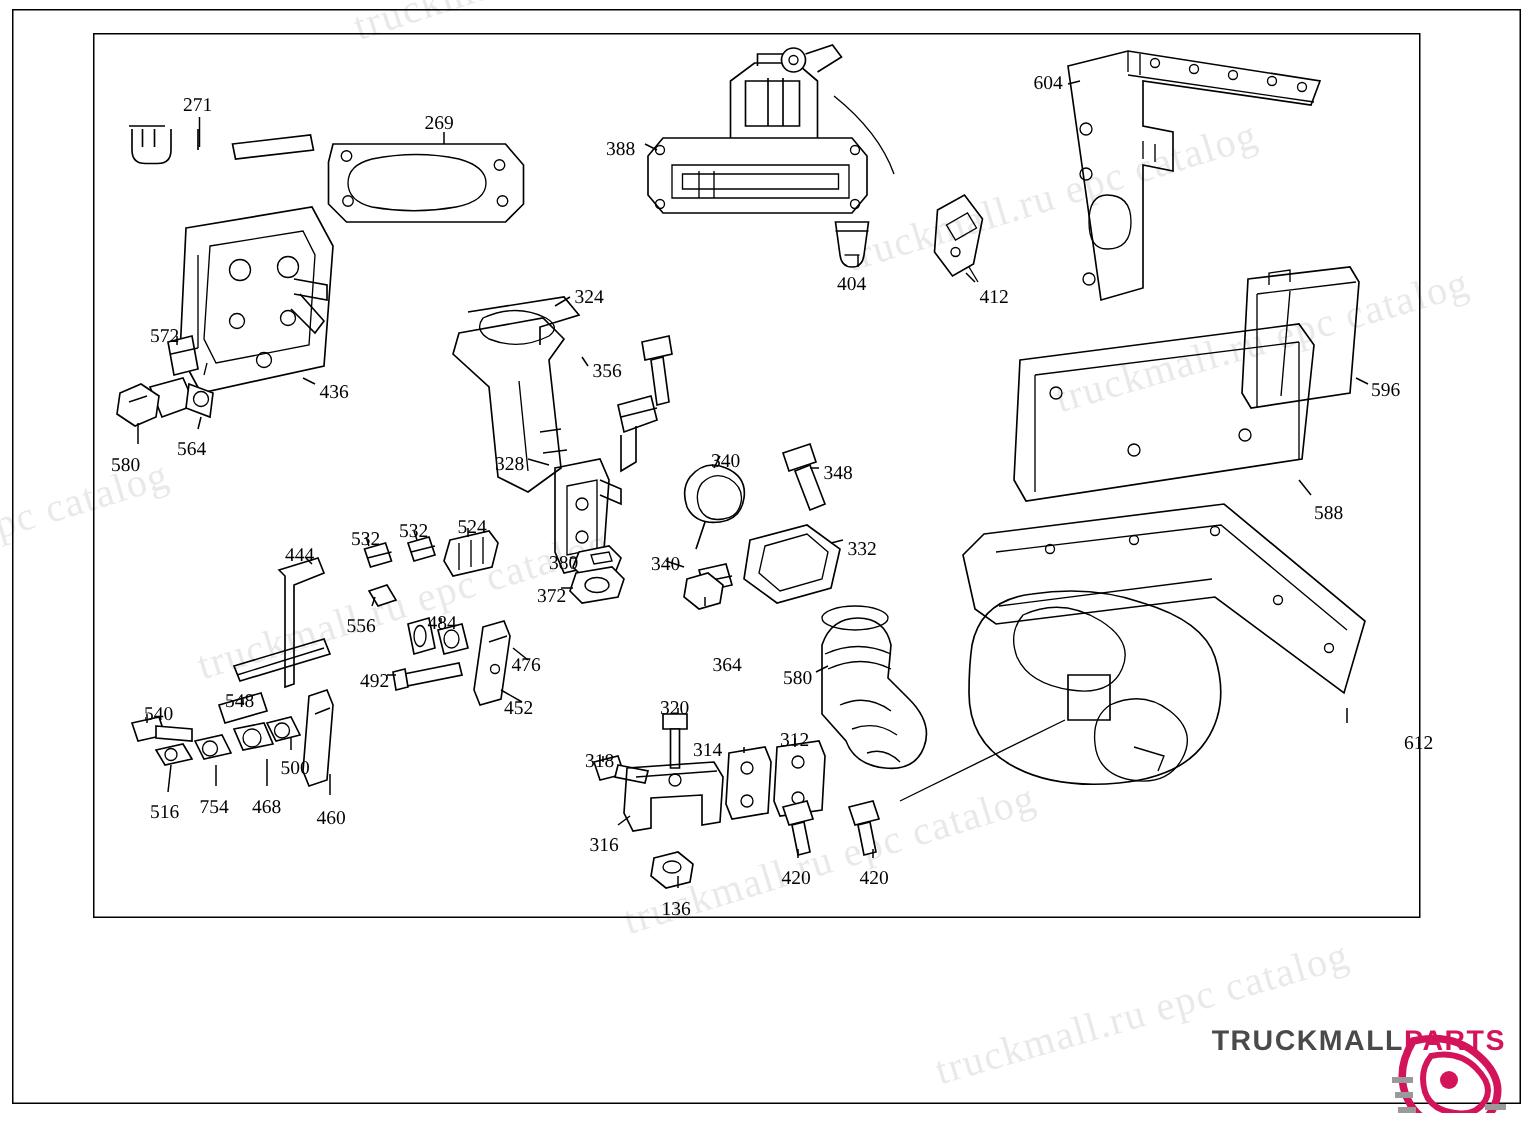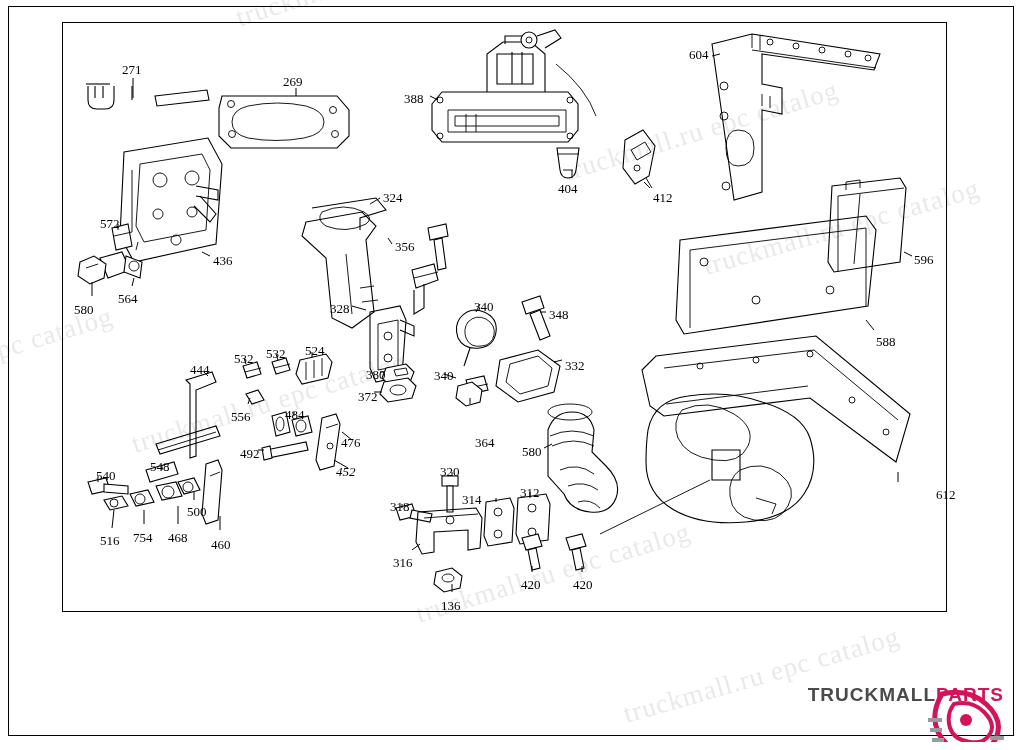--- a/index.html
+++ b/index.html
@@ -437,21 +437,21 @@
       <div class="lbl" style="left: 266px; top: 346px;">532</div>
       <div class="lbl" style="left: 305px; top: 343px;">524</div>
       <div class="lbl" style="left: 366px; top: 367px;">380</div>
       <div class="lbl" style="left: 434px; top: 368px;">340</div>
       <div class="lbl" style="left: 358px; top: 389px;">372</div>
       <div class="lbl" style="left: 475px; top: 408px; margin-top: 27px;">364</div>
       <div class="lbl" style="left: 231px; top: 409px;">556</div>
       <div class="lbl" style="left: 285px; top: 407px;">484</div>
       <div class="lbl" style="left: 341px; top: 435px;">476</div>
       <div class="lbl" style="left: 240px; top: 446px;">492</div>
-      <div class="lbl" style="left: 336px; top: 464px; font-style: italic;">452</div>
+      <div class="lbl" style="left: 336px; top: 464px;">452</div>
       <div class="lbl" style="left: 150px; top: 459px;">548</div>
       <div class="lbl" style="left: 84px; top: 468px; margin-left: 12px;">540</div>
       <div class="lbl" style="left: 187px; top: 504px;">500</div>
       <div class="lbl" style="left: 100px; top: 533px;">516</div>
       <div class="lbl" style="left: 133px; top: 530px;">754</div>
       <div class="lbl" style="left: 168px; top: 530px;">468</div>
       <div class="lbl" style="left: 211px; top: 537px;">460</div>
       <div class="lbl" style="left: 522px; top: 444px;">580</div>
       <div class="lbl" style="left: 440px; top: 464px;">320</div>
       <div class="lbl" style="left: 390px; top: 499px;">318</div>

